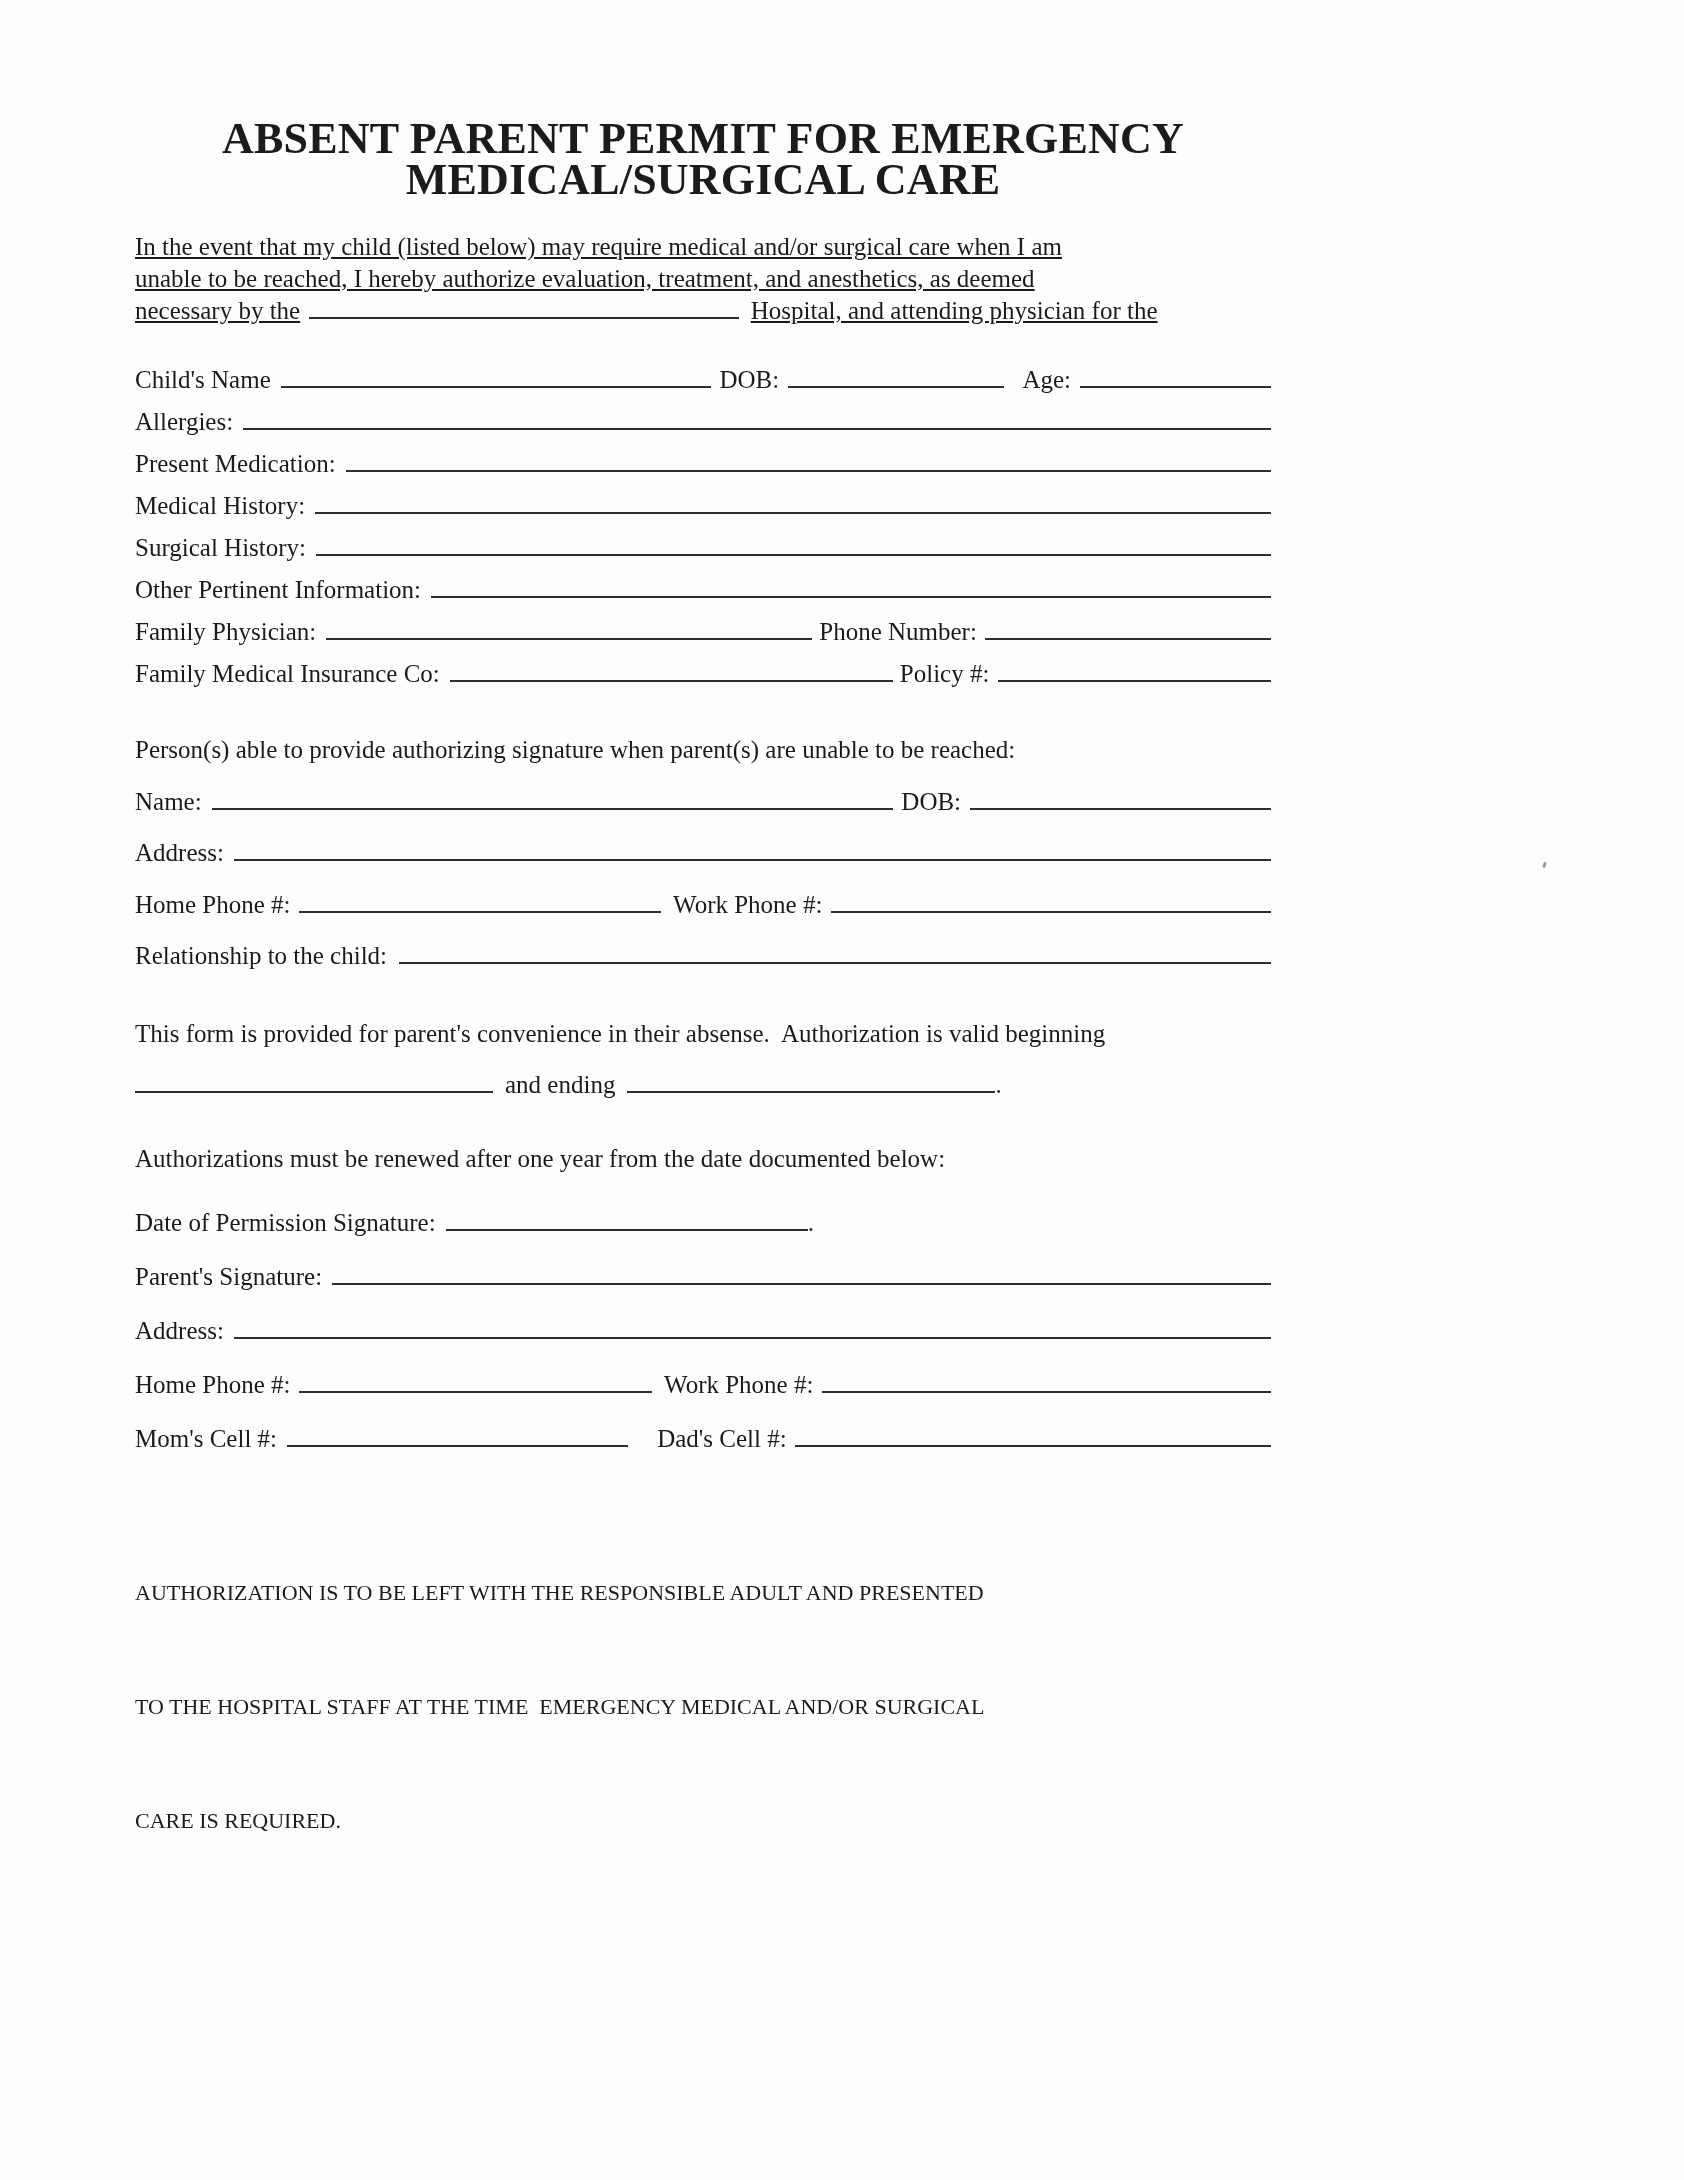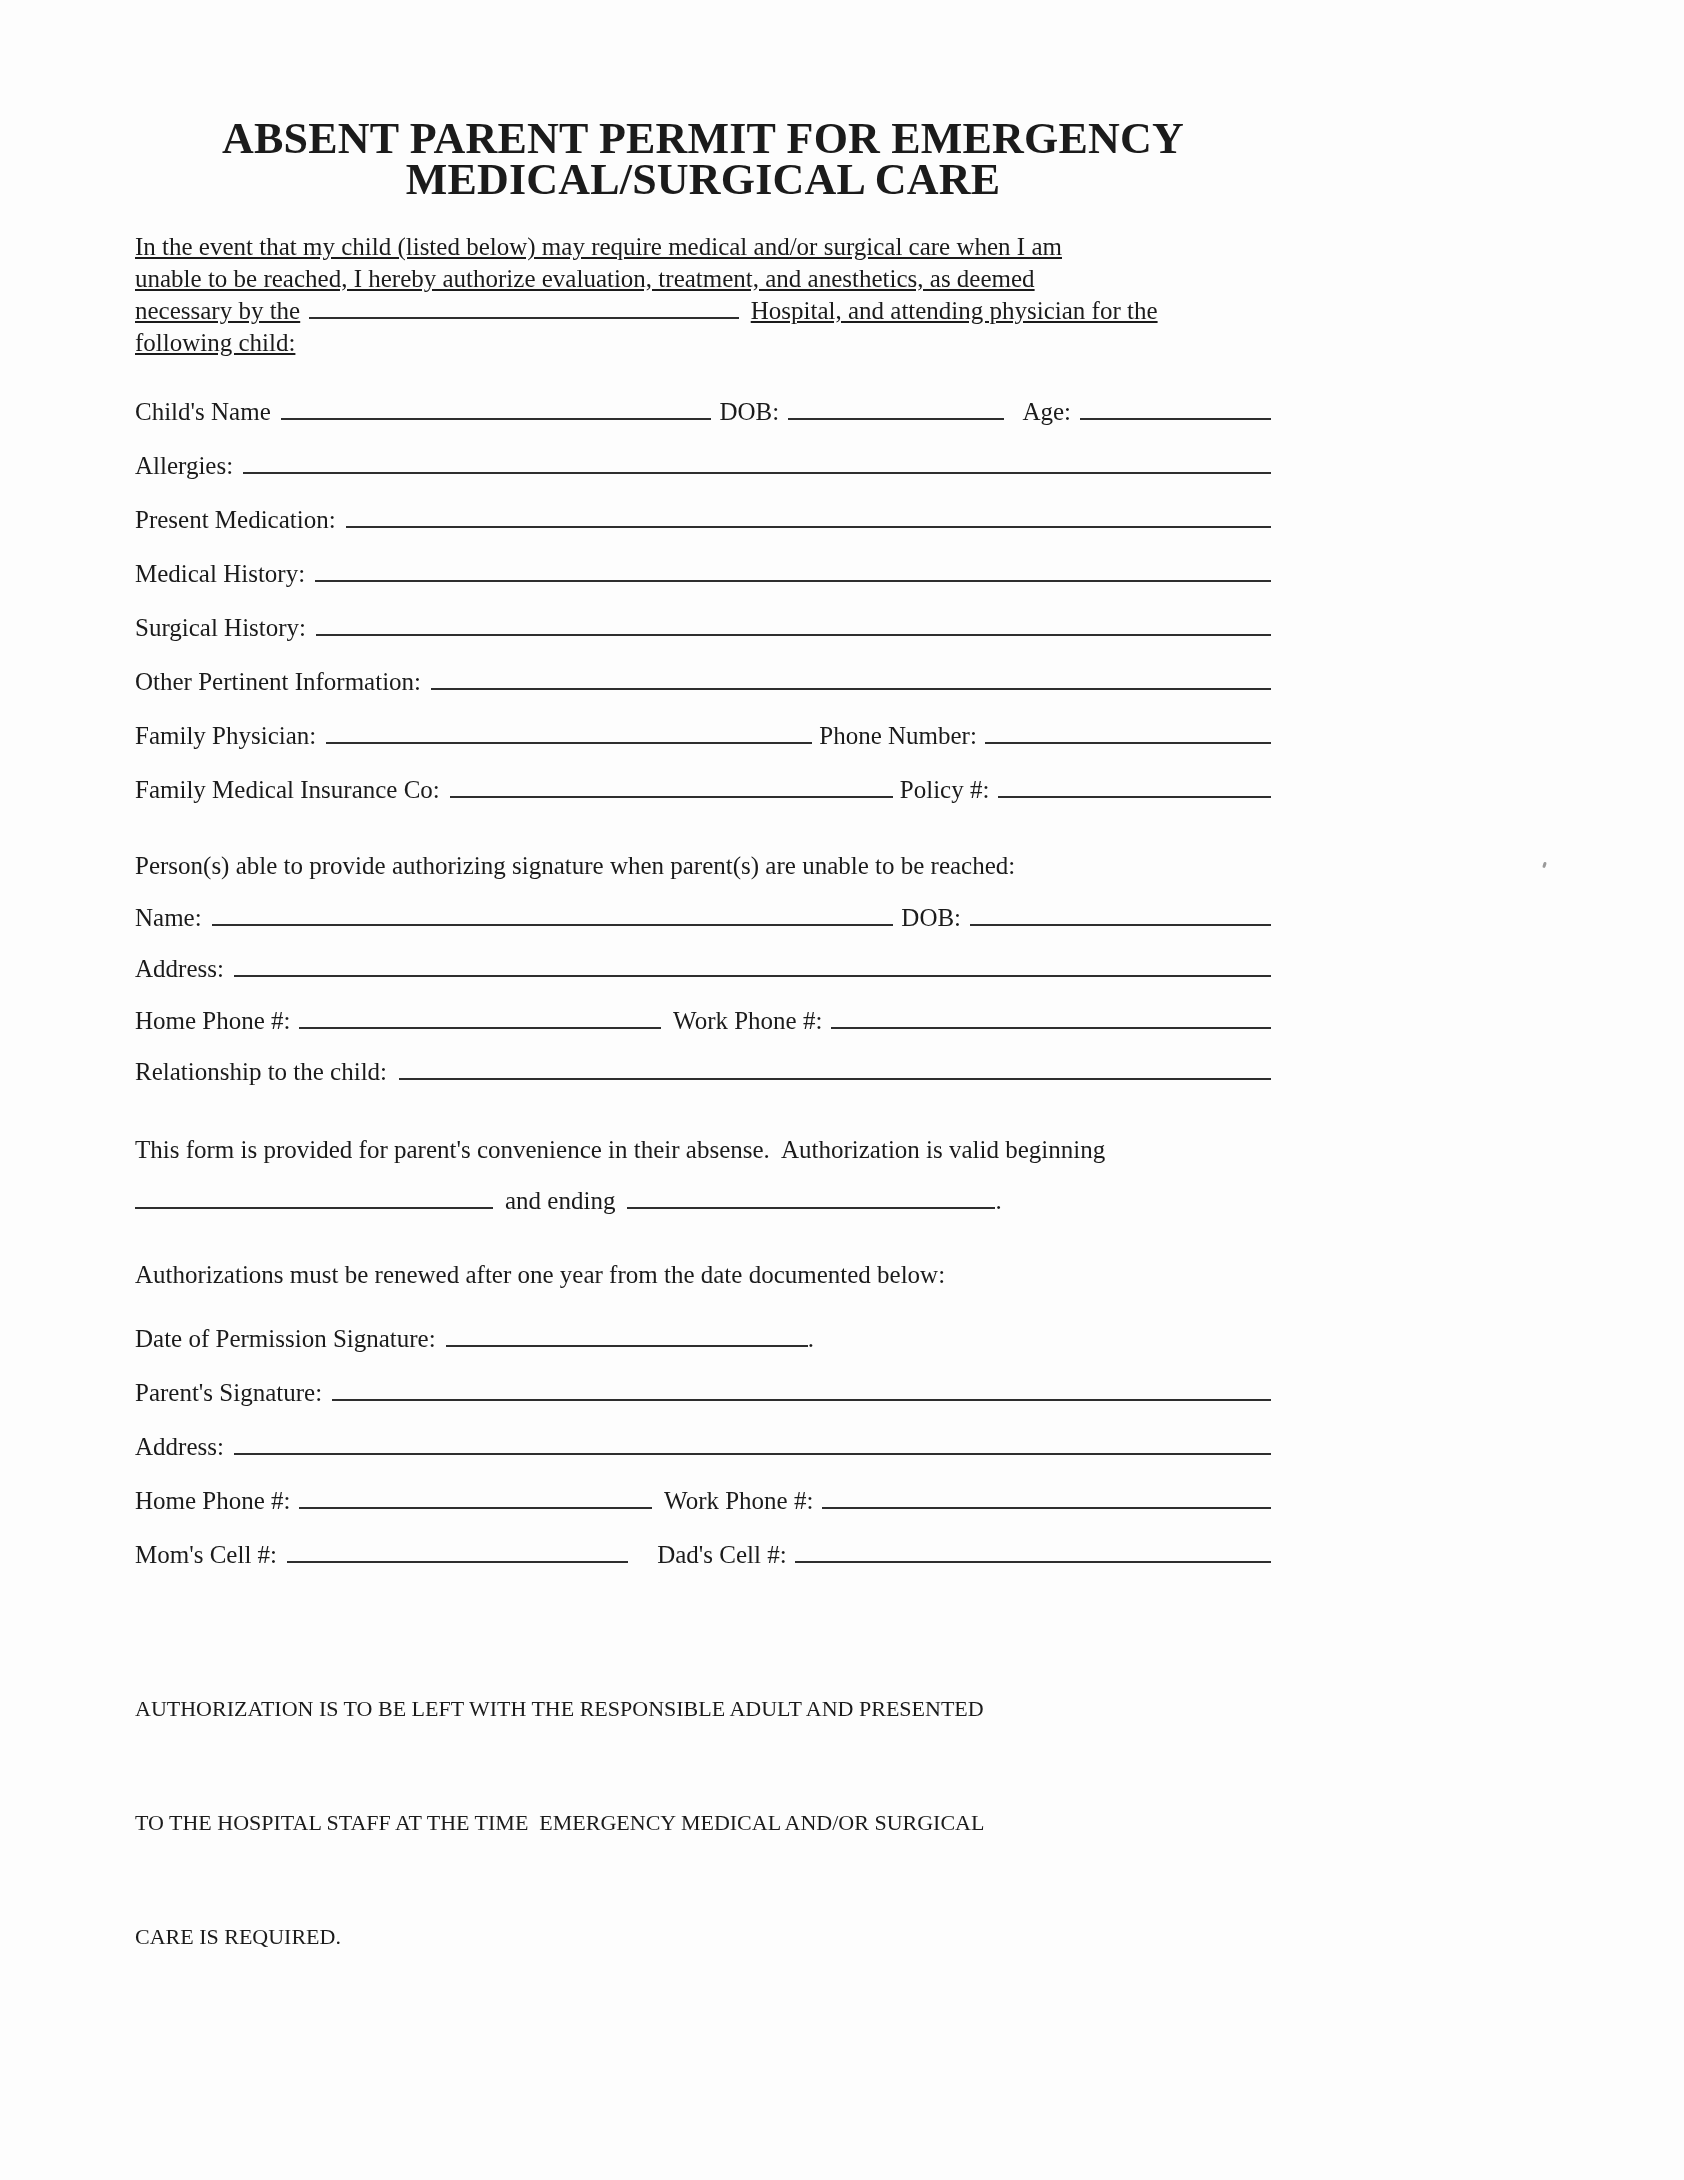--- a/index.html
+++ b/index.html
@@ -56,21 +56,21 @@
   }
   .ul.fill { flex: 1 1 auto; }
   .ml8  { margin-left: 6.8px; }
   .ml10 { margin-left: 8.5px; }
   .ml12 { margin-left: 10.2px; }
   .ml14 { margin-left: 12px; }
   .ml20 { margin-left: 17px; }
   .mr8  { margin-right: 6.8px; }
   .mr10 { margin-right: 8.5px; }
   .mr14 { margin-right: 12px; }
-  .mt21 { margin-top: 22px; }
+  .mt21 { margin-top: 10px; }
   .mt23 { margin-top: 19.6px; }
   .mt26 { margin-top: 22px; }
   .fields-1 { margin-top: 37px; }
   .authorizer-heading { margin-top: 44px; }
   .validity-line1 { margin-top: 46px; }
   .validity-line2 { margin-top: 19px; }
   .renewal-note { margin-top: 42px; }
   .date-row { margin-top: 31.5px; }
   .footer {
     margin-top: 43px;
@@ -100,21 +100,20 @@
     <div class="title">ABSENT PARENT PERMIT FOR EMERGENCY MEDICAL/SURGICAL CARE</div>
 
     <div class="intro">
       <div class="body-text">In the event that my child (listed below) may require medical and/or surgical care when I am</div>
       <div class="body-text">unable to be reached, I hereby authorize evaluation, treatment, and anesthetics, as deemed</div>
       <div class="row">
         <span class="label">necessary by the</span>
         <span class="ul ml10 mr14" style="width:430px"></span>
         <span class="label">Hospital, and attending physician for the</span>
       </div>
-      <div class="body-text">following child:</div>
     </div>
 
     <div class="fields-1">
       <div class="row">
         <span class="label">Child's Name</span>
         <span class="ul ml12 mr10" style="width:430px"></span>
         <span class="label">DOB:</span>
         <span class="ul ml10 mr14" style="width:216px"></span>
         <span class="label ml8">Age:</span>
         <span class="ul fill ml10"></span>

